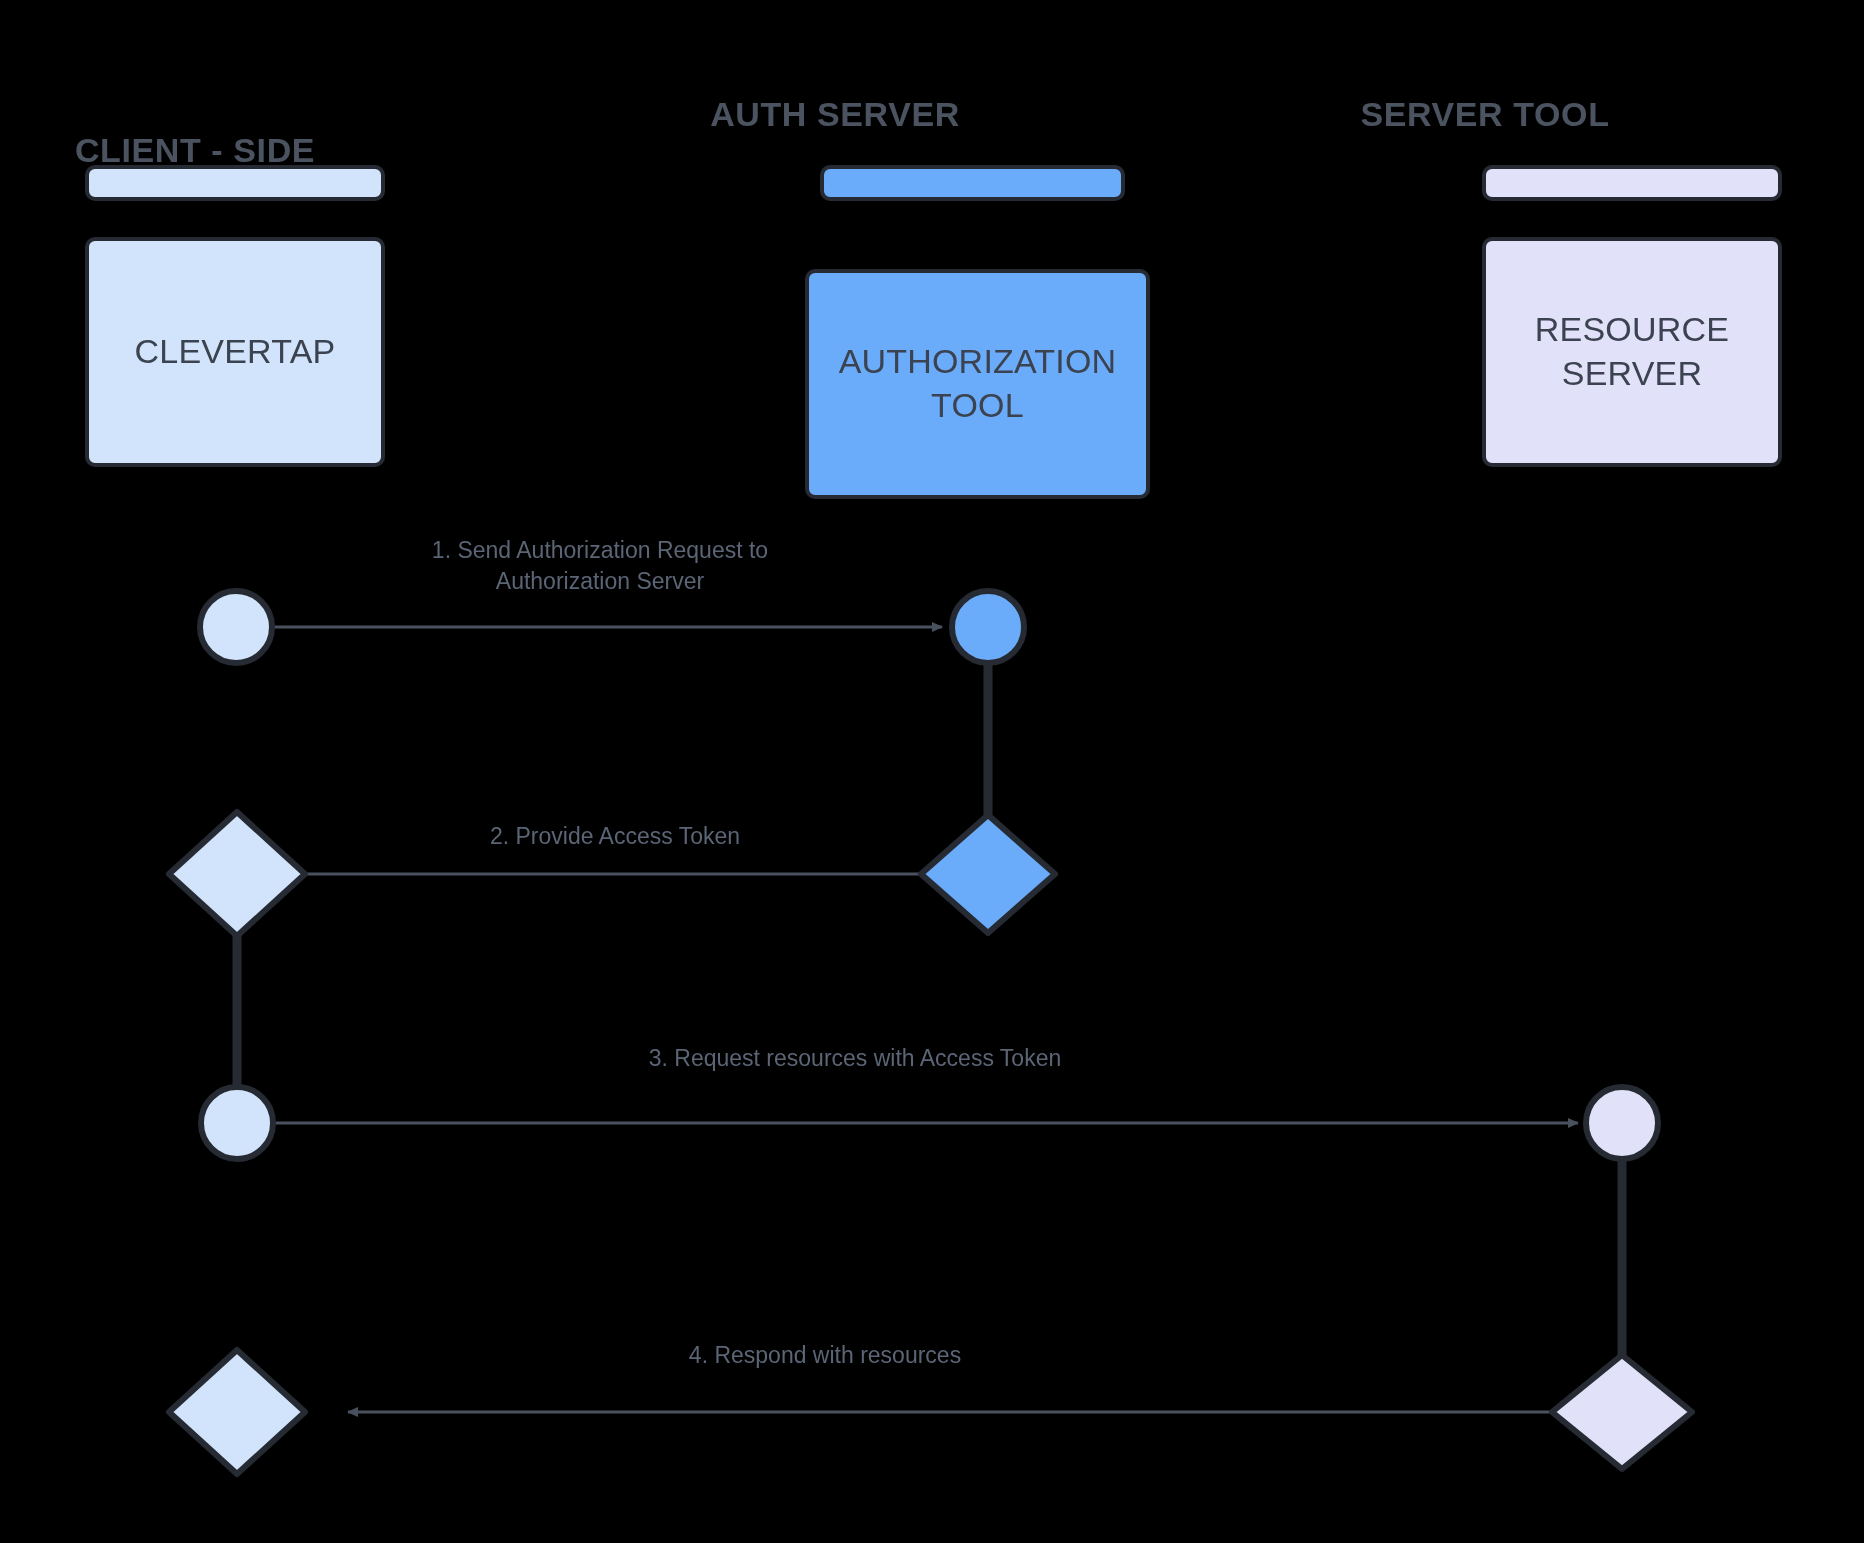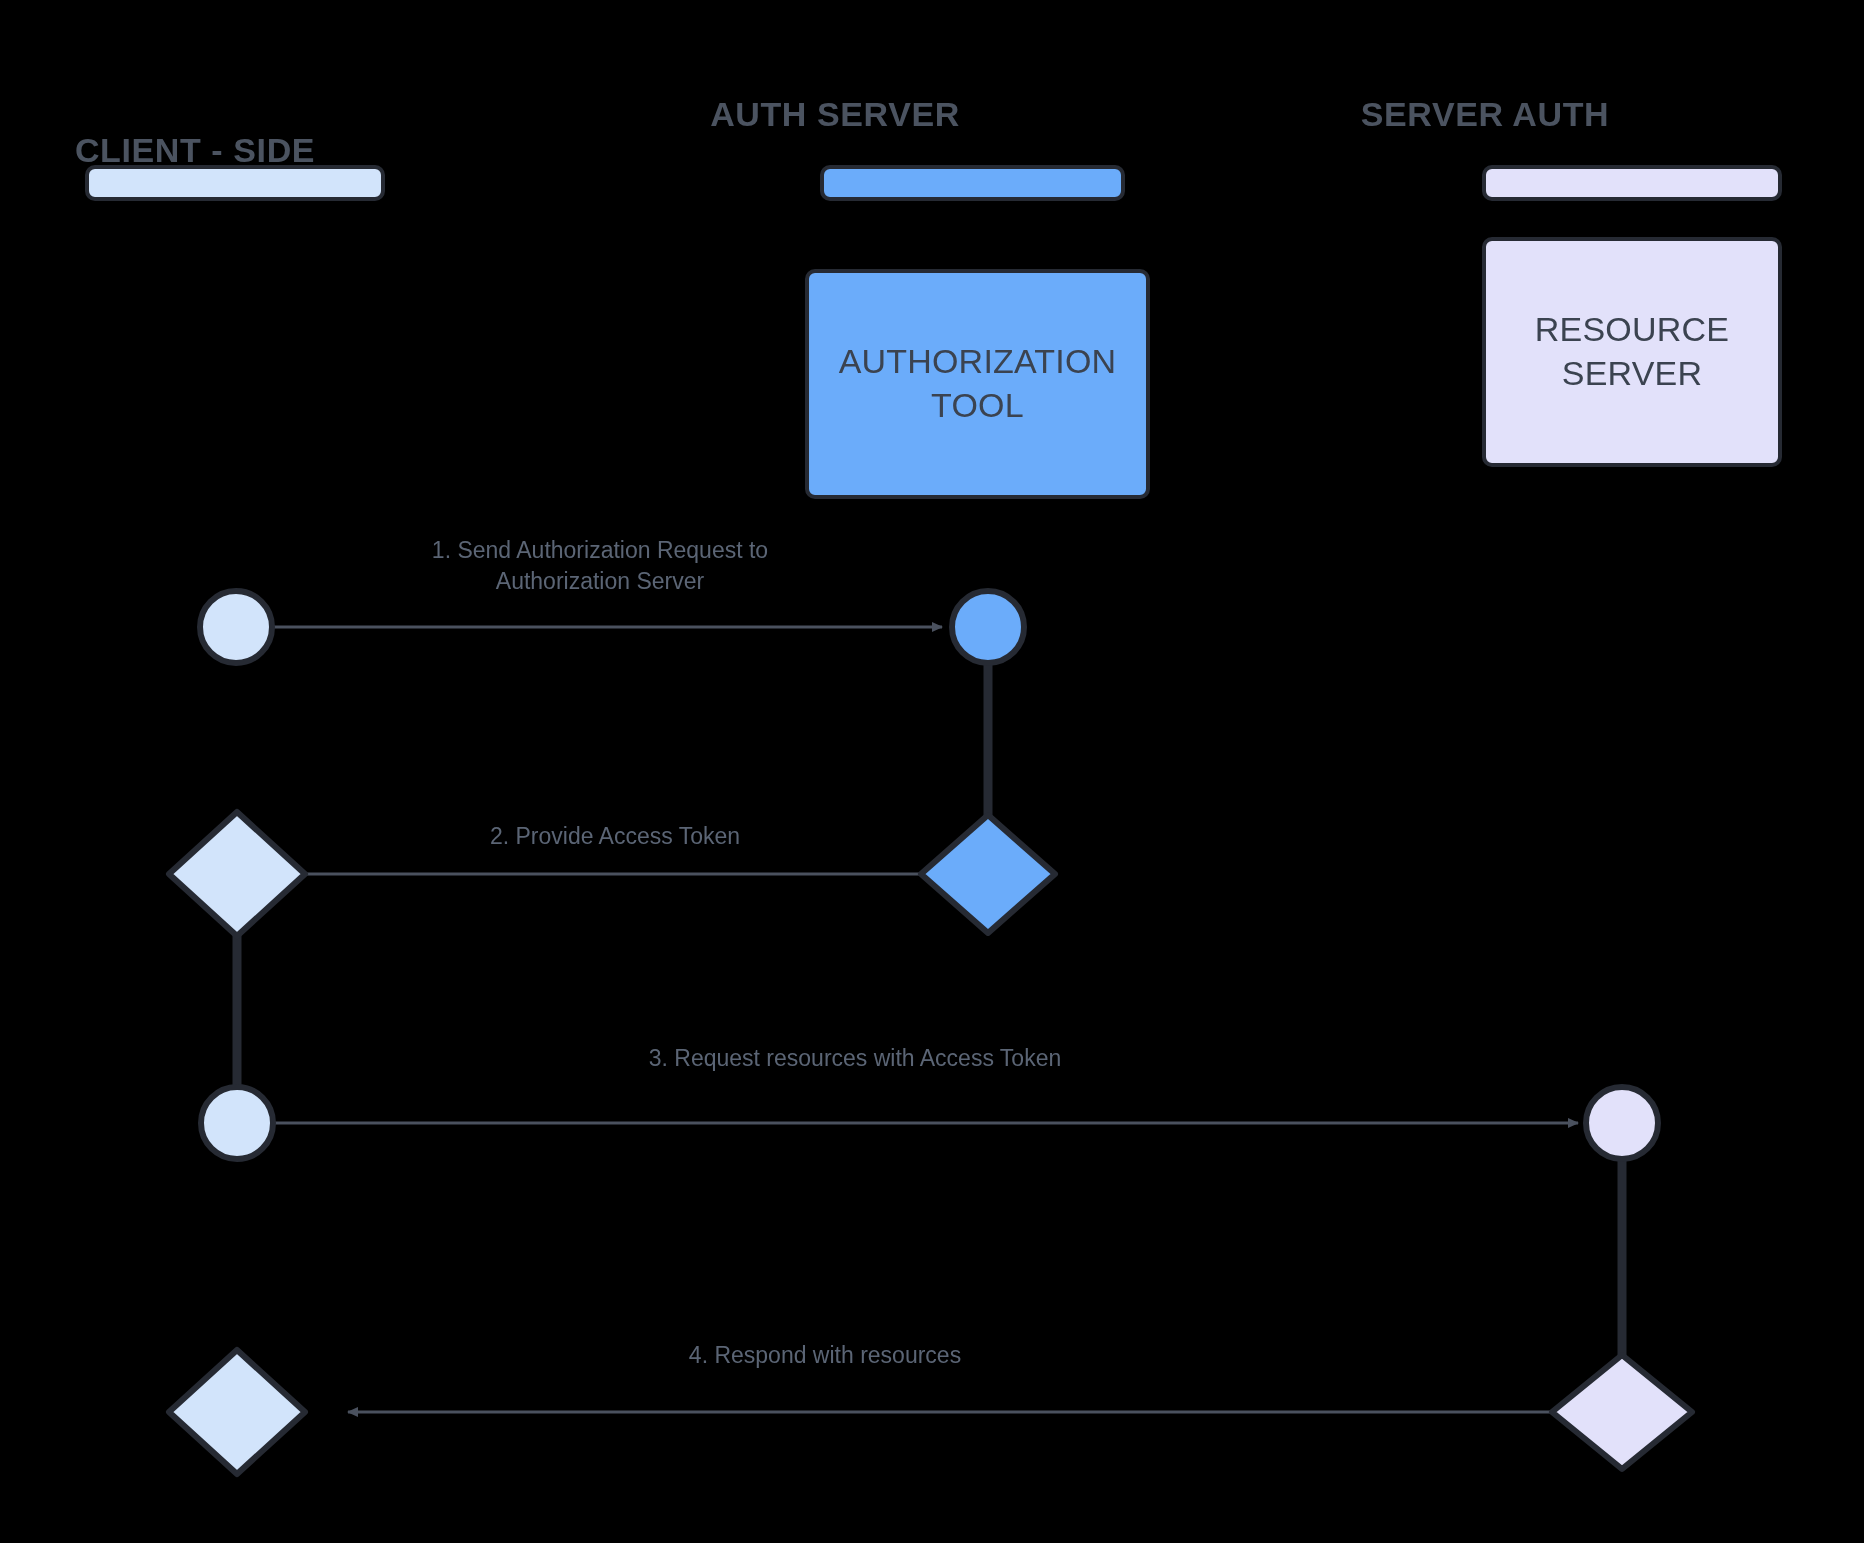--- a/index.html
+++ b/index.html
@@ -68,28 +68,29 @@
 </style>
 </head>
 <body>
 
 <div id="stage">
 
   <div class="col-header" style="left:40px; top:95px; width:310px;margin-top:36px;">CLIENT - SIDE</div>
 
   <div class="col-header" style="left:680px; top:95px; width:310px;">AUTH SERVER</div>
 
-  <div class="col-header" style="left:1330px; top:95px; width:310px;">SERVER AUTH</div>
+  <div class="col-header" style="left:1330px; top:95px; width:310px;">SERVER TOOL</div>
 
   <div class="tab" style="left:85px; top:165px; width:300px; background:#d2e4fb;"></div>
 
   <div class="tab" style="left:820px; top:165px; width:305px; background:#6bacfa;"></div>
 
   <div class="tab" style="left:1482px; top:165px; width:300px; background:#e2e1fa;"></div>
 
+  <div class="lane-box" style="left:85px; top:237px; width:300px; height:230px; background:#d2e4fb;">CLEVERTAP</div>
 
   <div class="lane-box" style="left:805px; top:237px; width:345px; height:230px; background:#6bacfa;margin-top:32px;">AUTHORIZATION TOOL</div>
 
   <div class="lane-box" style="left:1482px; top:237px; width:300px; height:230px; background:#e2e1fa;">RESOURCE SERVER</div>
 
   <div class="edge-label" style="left:330px; top:535px; width:540px;">1. Send Authorization Request to
 Authorization Server</div>
 
   <div class="edge-label" style="left:345px; top:790px; width:540px;margin-top:31px;">2. Provide Access Token</div>
 

